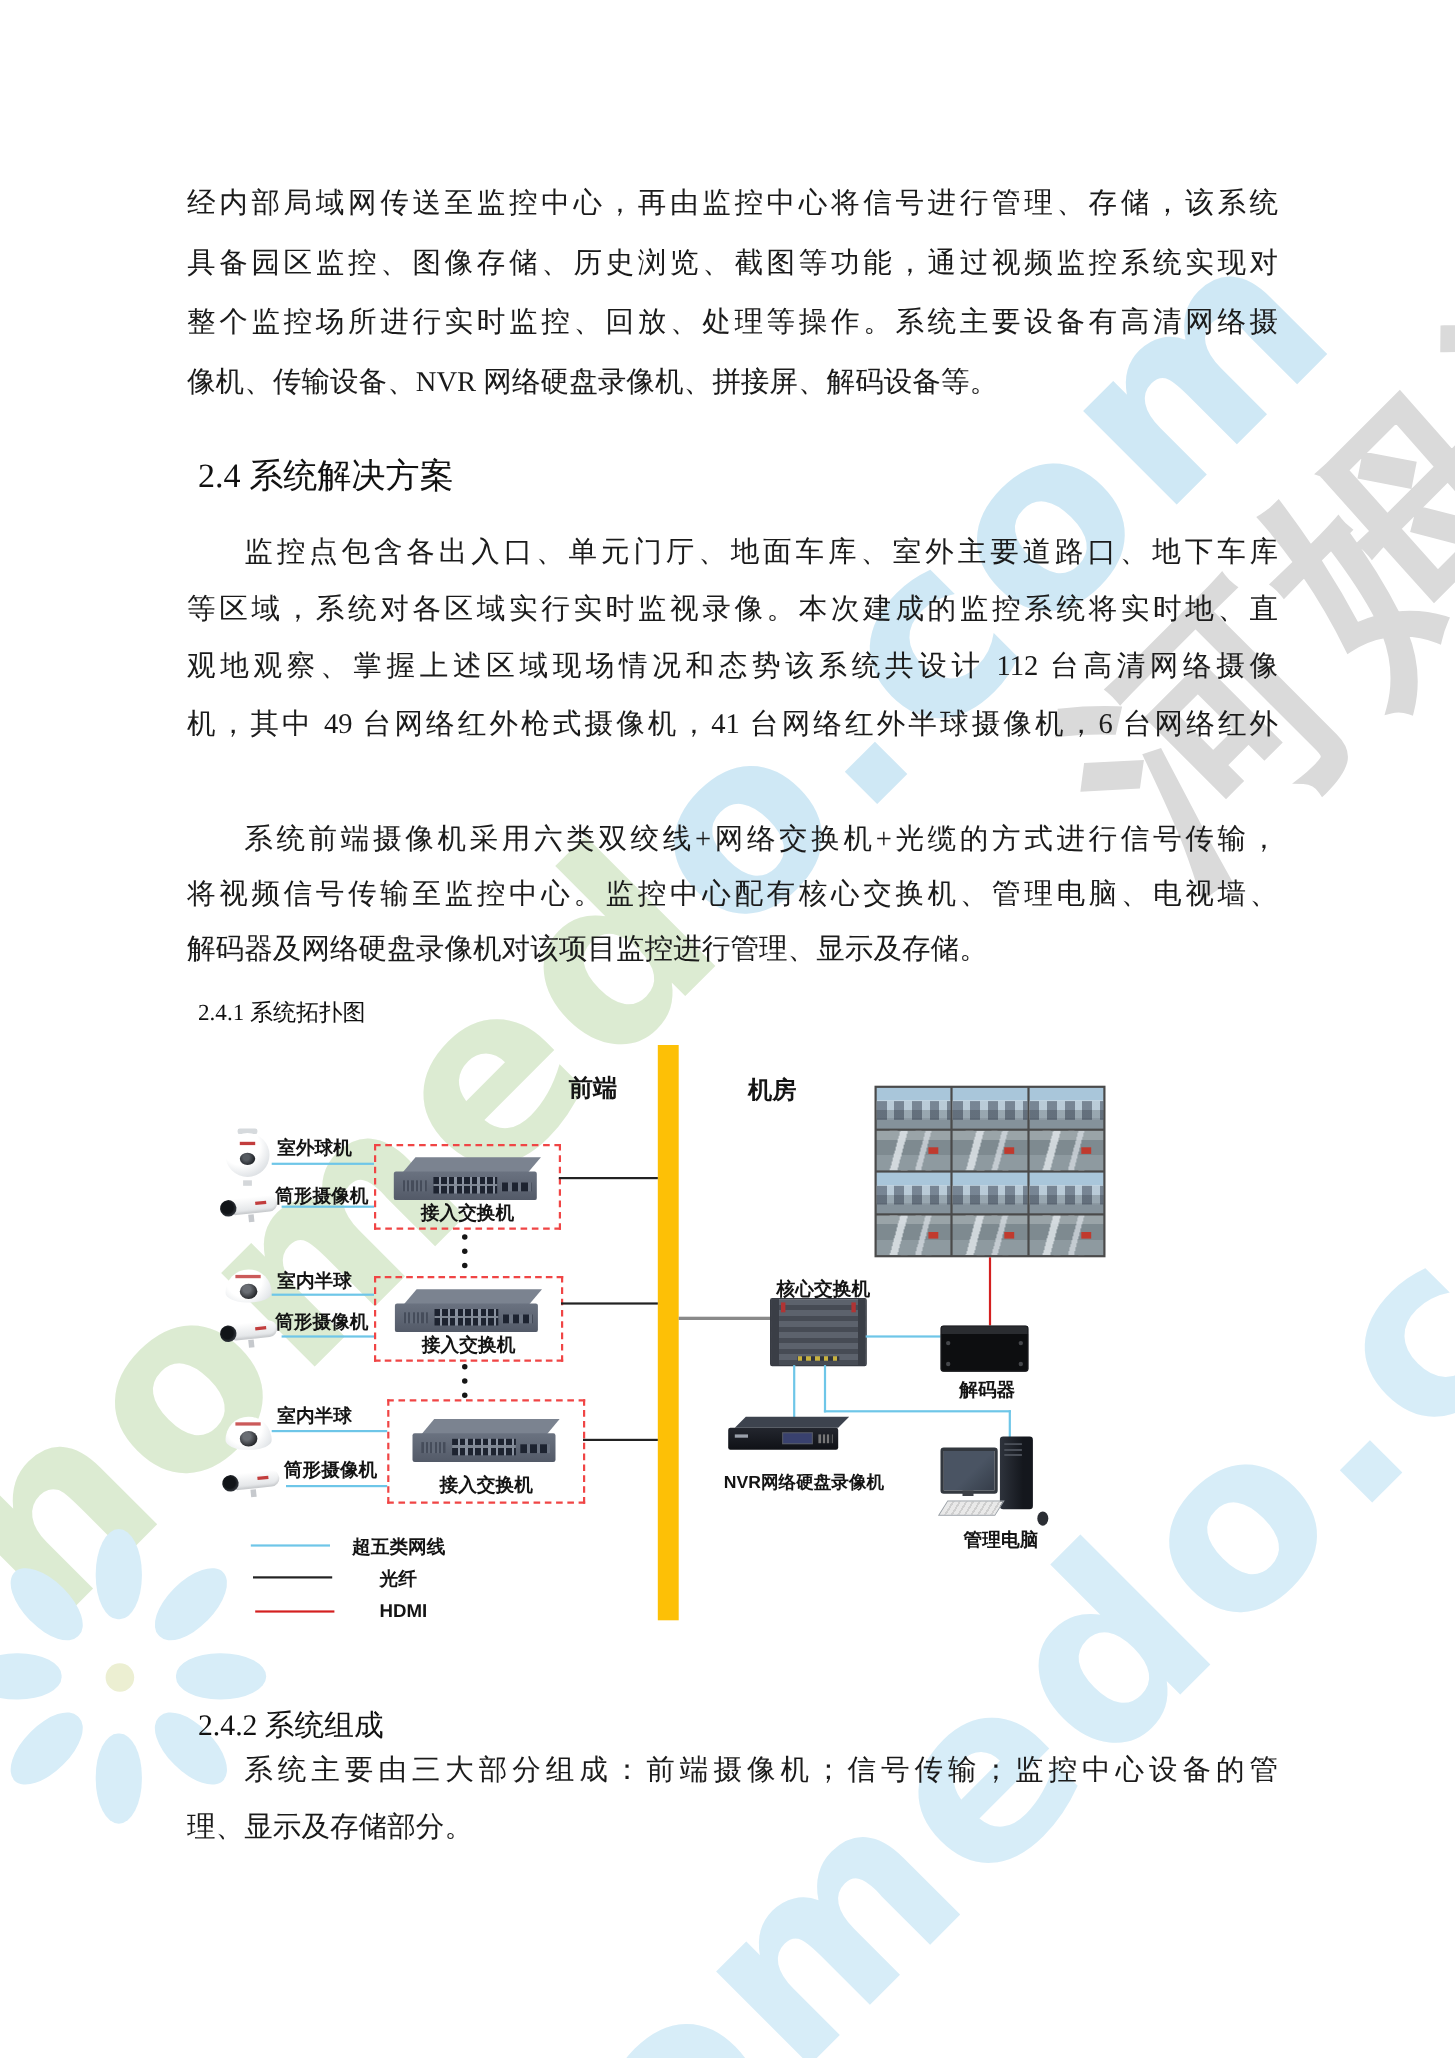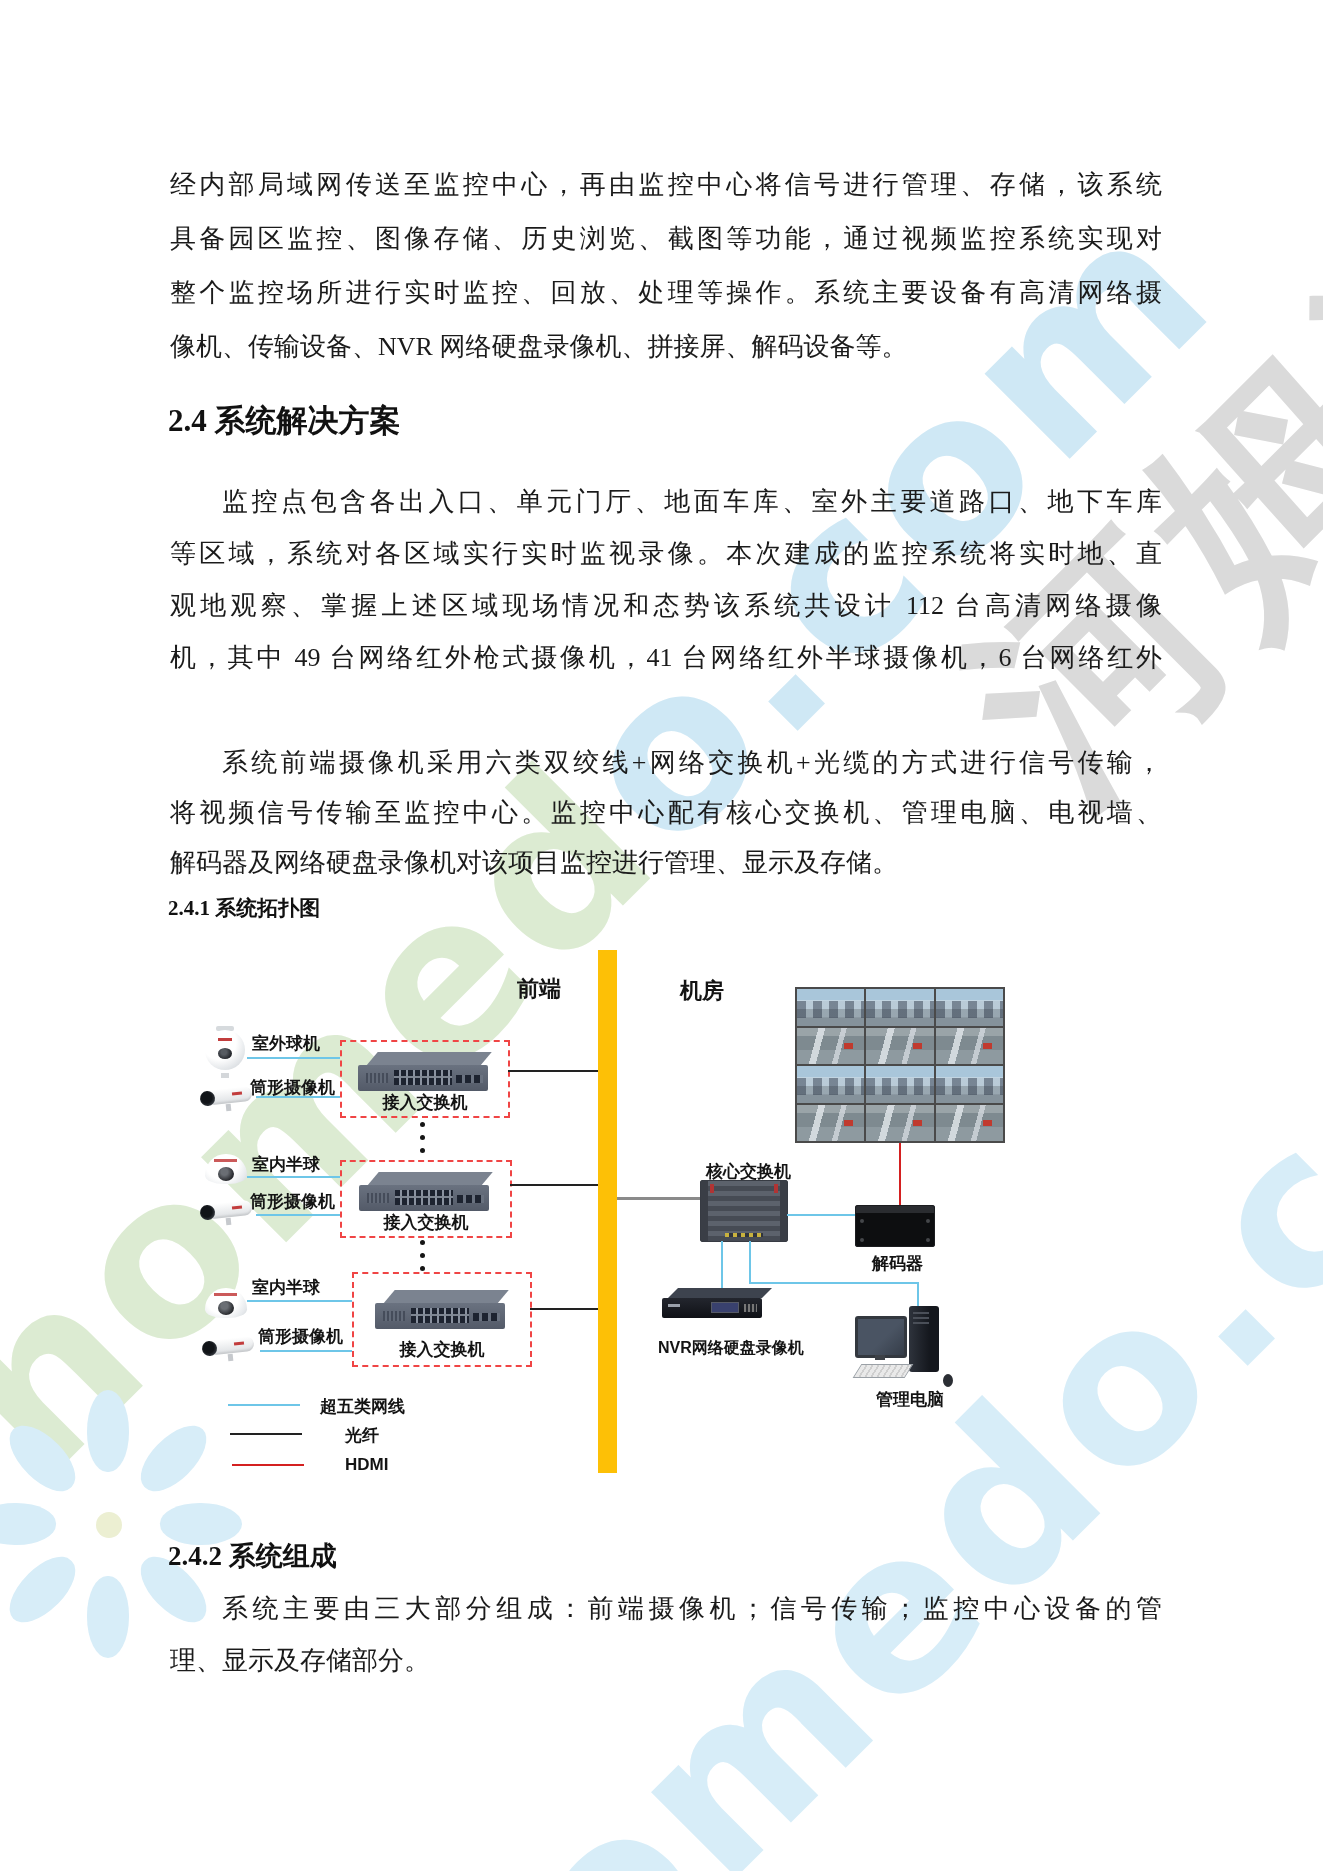--- a/index.html
+++ b/index.html
@@ -24,21 +24,21 @@
 
   
   .para{position:absolute;left:170px;width:992px;z-index:2;font-size:26px;}
   .tline{width:992px;text-align:justify;}
   .fill{text-align-last:justify;}
   .ind{padding-left:52px;width:940px;}
   .p1{top:158px;line-height:54px;}
   .p2{top:476px;line-height:52px;}
   .p3{top:738px;line-height:50px;}
   .p4{top:1583px;line-height:52px;}
-  .hd{position:absolute;left:168px;z-index:2;margin:0;font-weight:bold;color:#111;}
+  .hd{position:absolute;left:168px;z-index:2;margin:12px;font-weight:normal;color:#111;}
   .h24{top:400px;font-size:31px;}
   .h241{top:894px;font-size:21px;}
   .h242{top:1538px;font-size:27px;}
 
   
   .dg{position:absolute;z-index:2;}
   .dlabel{position:absolute;z-index:3;font-family:"Liberation Sans","DejaVu Sans",sans-serif;
           font-weight:bold;color:#141414;white-space:nowrap;}
   .zone{font-size:22px;}
   .lbl17{font-size:17px;}

